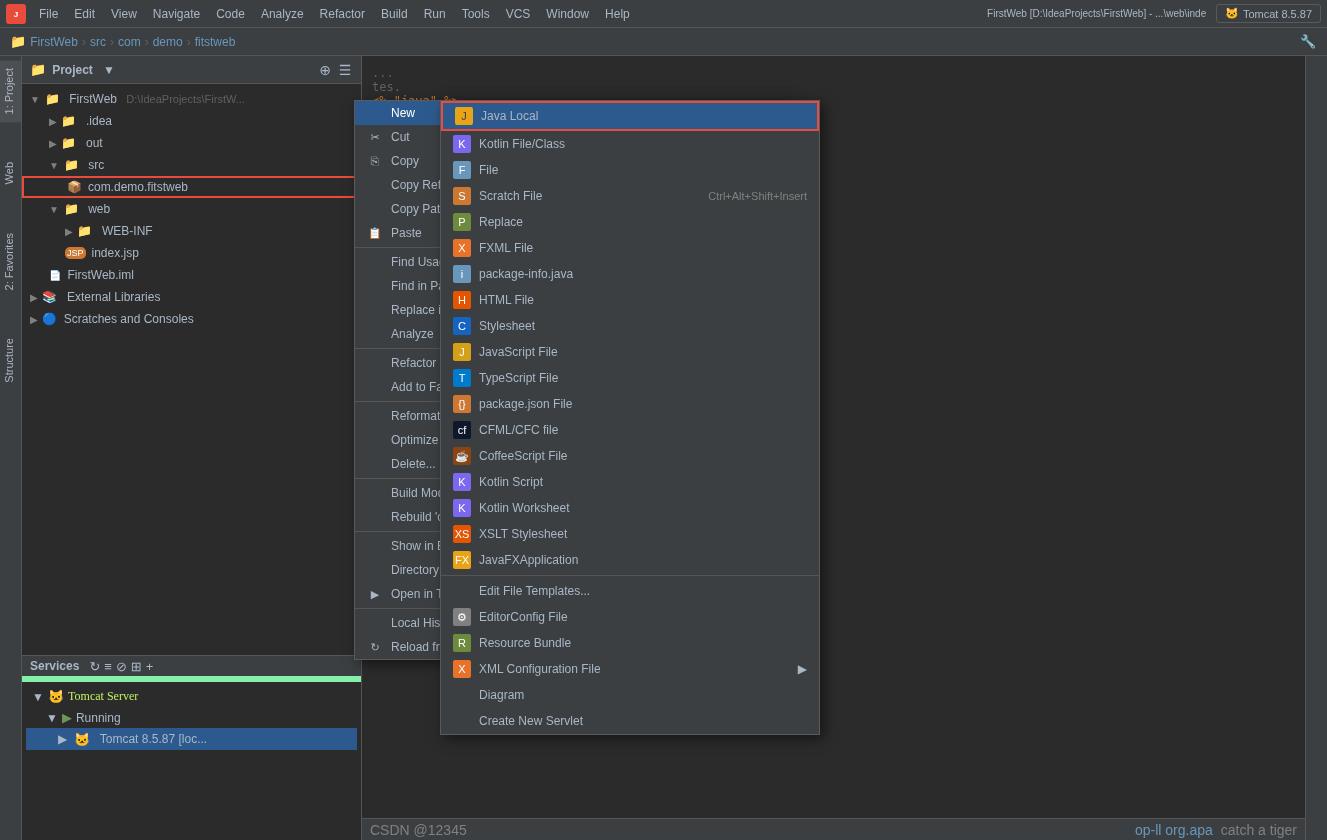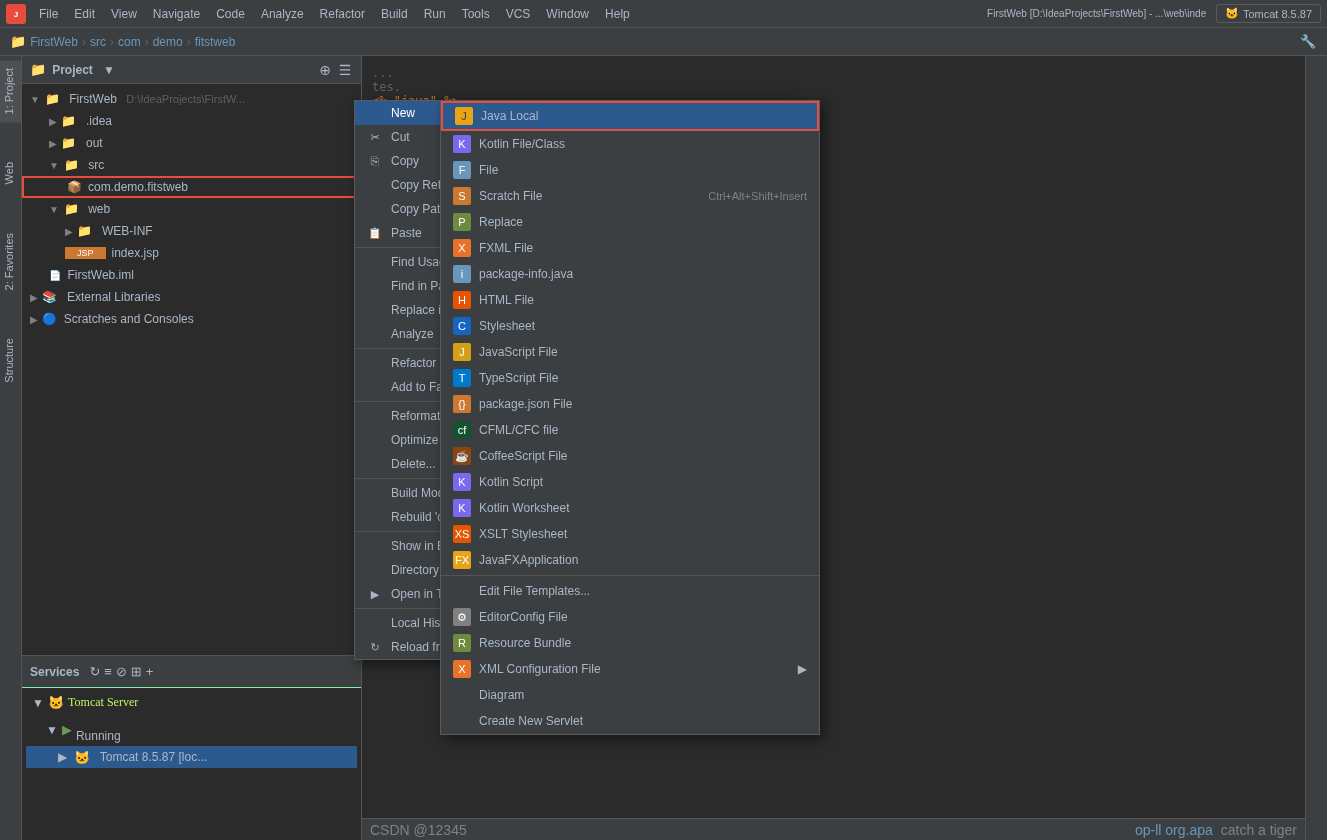--- a/index.html
+++ b/index.html
@@ -213,37 +213,37 @@
     .ic-file { background: #6897bb; color: white; border-radius: 2px; }
     .ic-scratch { background: #cc7832; color: white; border-radius: 2px; }
     .ic-package { background: #6e8b3d; color: white; border-radius: 2px; }
     .ic-fxml { background: #e8722a; color: white; border-radius: 2px; }
     .ic-pkginfo { background: #6897bb; color: white; border-radius: 2px; }
     .ic-html { background: #e55400; color: white; border-radius: 2px; }
     .ic-css { background: #1565c0; color: white; border-radius: 2px; }
     .ic-js { background: #d4a017; color: white; border-radius: 2px; }
     .ic-ts { background: #007acc; color: white; border-radius: 2px; }
     .ic-json { background: #cc7832; color: white; border-radius: 2px; }
-    .ic-cfml { background: #14532d; color: white; border-radius: 2px; }
+    .ic-cfml { background: #0f172a; color: white; border-radius: 2px; }
     .ic-coffee { background: #8b4513; color: white; border-radius: 2px; }
     .ic-kts { background: #7b68ee; color: white; border-radius: 2px; }
     .ic-ktws { background: #7b68ee; color: white; border-radius: 2px; }
     .ic-javafx { background: #e8a317; color: white; border-radius: 2px; }
     .ic-xslt { background: #e55400; color: white; border-radius: 2px; }
     .ic-gear { background: #808080; color: white; border-radius: 2px; }
     .ic-resource { background: #6e8b3d; color: white; border-radius: 2px; }
     .ic-xml { background: #e8722a; color: white; border-radius: 2px; }
     .services-header {
       background: #3c3f41;
-      height: 32px;
+      height: 26px;
       display: flex;
       align-items: center;
       padding: 0 8px;
       gap: 6px;
-      border-bottom: 1px solid #86efac;
+      border-bottom: 6px solid #86efac;
     }
     .services-tools {
       display: flex; gap: 4px; margin-left: 4px;
     }
     .services-content {
       padding: 4px;
     }
 
     
     .content-area {
@@ -385,21 +385,21 @@
 
       <div class="tree-item">
         <span class="tree-indent" style="width:32px;"></span>
         <span class="tree-arrow">▶</span>
         <span style="color:#808080;">📁</span>&nbsp;
         <span style="color:#a9b7c6;">WEB-INF</span>
       </div>
 
       <div class="tree-item">
         <span class="tree-indent" style="width:32px;"></span>
-        <span style="color:#808080; font-size:10px; margin-right:3px; background:#cc7832; color:white; padding:1px 12px; border-radius:0; font-size:9px;">JSP</span>
+        <span style="color:#808080; font-size:10px; margin-right:3px; background:#cc7832; color:white; padding:1px 2px; border-radius:5px; font-size:9px;">JSP</span>
         <span style="color:#a9b7c6;">index.jsp</span>
       </div>
 
       <div class="tree-item">
         <span class="tree-indent" style="width:16px;"></span>
         <span style="color:#6897bb; font-size:10px; margin-right:3px;">📄</span>
         <span style="color:#a9b7c6;">FirstWeb.iml</span>
       </div>
 
       <div class="tree-item">
@@ -428,21 +428,21 @@
       </div>
       <div class="services-content">
         <div style="display:flex; align-items:center; gap:4px; padding:3px 2px; cursor:pointer;">
           <span style="color:#a9b7c6; margin-left:4px;">▼</span>
           <span style="color:#f4a236; font-size:13px;">🐱</span>
           <span style="color:#bef264;font-family:Liberation Serif, serif;">Tomcat Server</span>
         </div>
         <div style="display:flex; align-items:center; gap:4px; padding:3px 2px 3px 16px; cursor:pointer;">
           <span style="color:#a9b7c6; margin-left:4px;">▼</span>
           <span style="color:#6a9955; font-size:13px;">▶</span>
-          <span style="color:#a9b7c6;margin-top:13px;">Running</span>
+          <span style="color:#a9b7c6;">Running</span>
         </div>
         <div class="tree-item selected" style="padding-left: 32px;">
           <span style="color:#a9b7c6; margin-right:4px;">▶</span>
           <span style="color:#f4a236; font-size:13px;">🐱</span>&nbsp;
           <span>Tomcat 8.5.87 [loc...</span>
         </div>
       </div>
     </div>
   </div>
 

